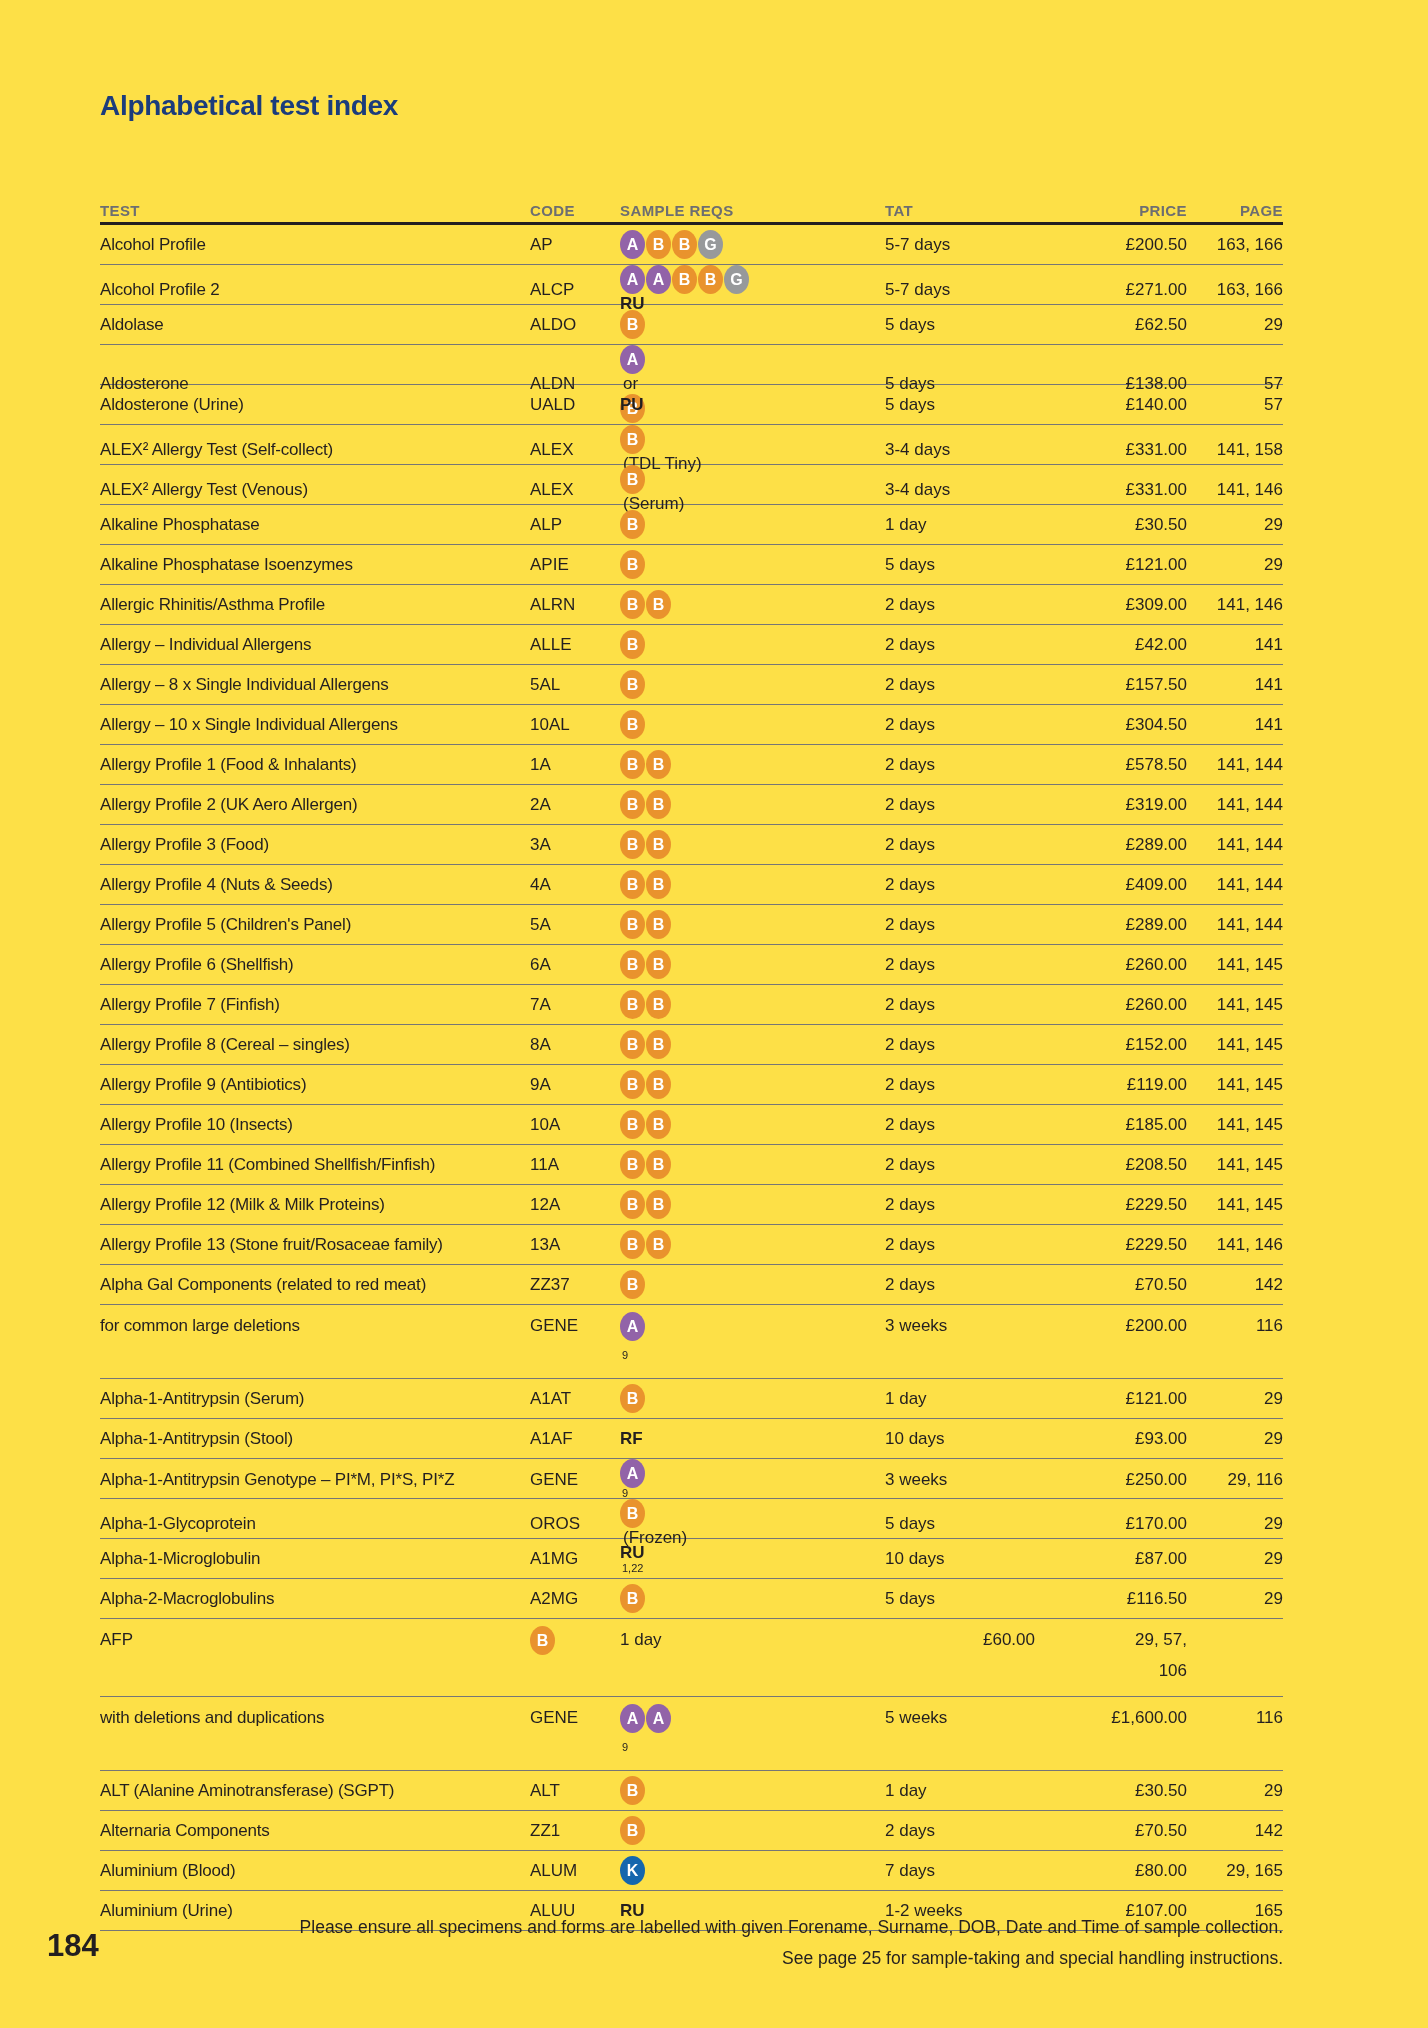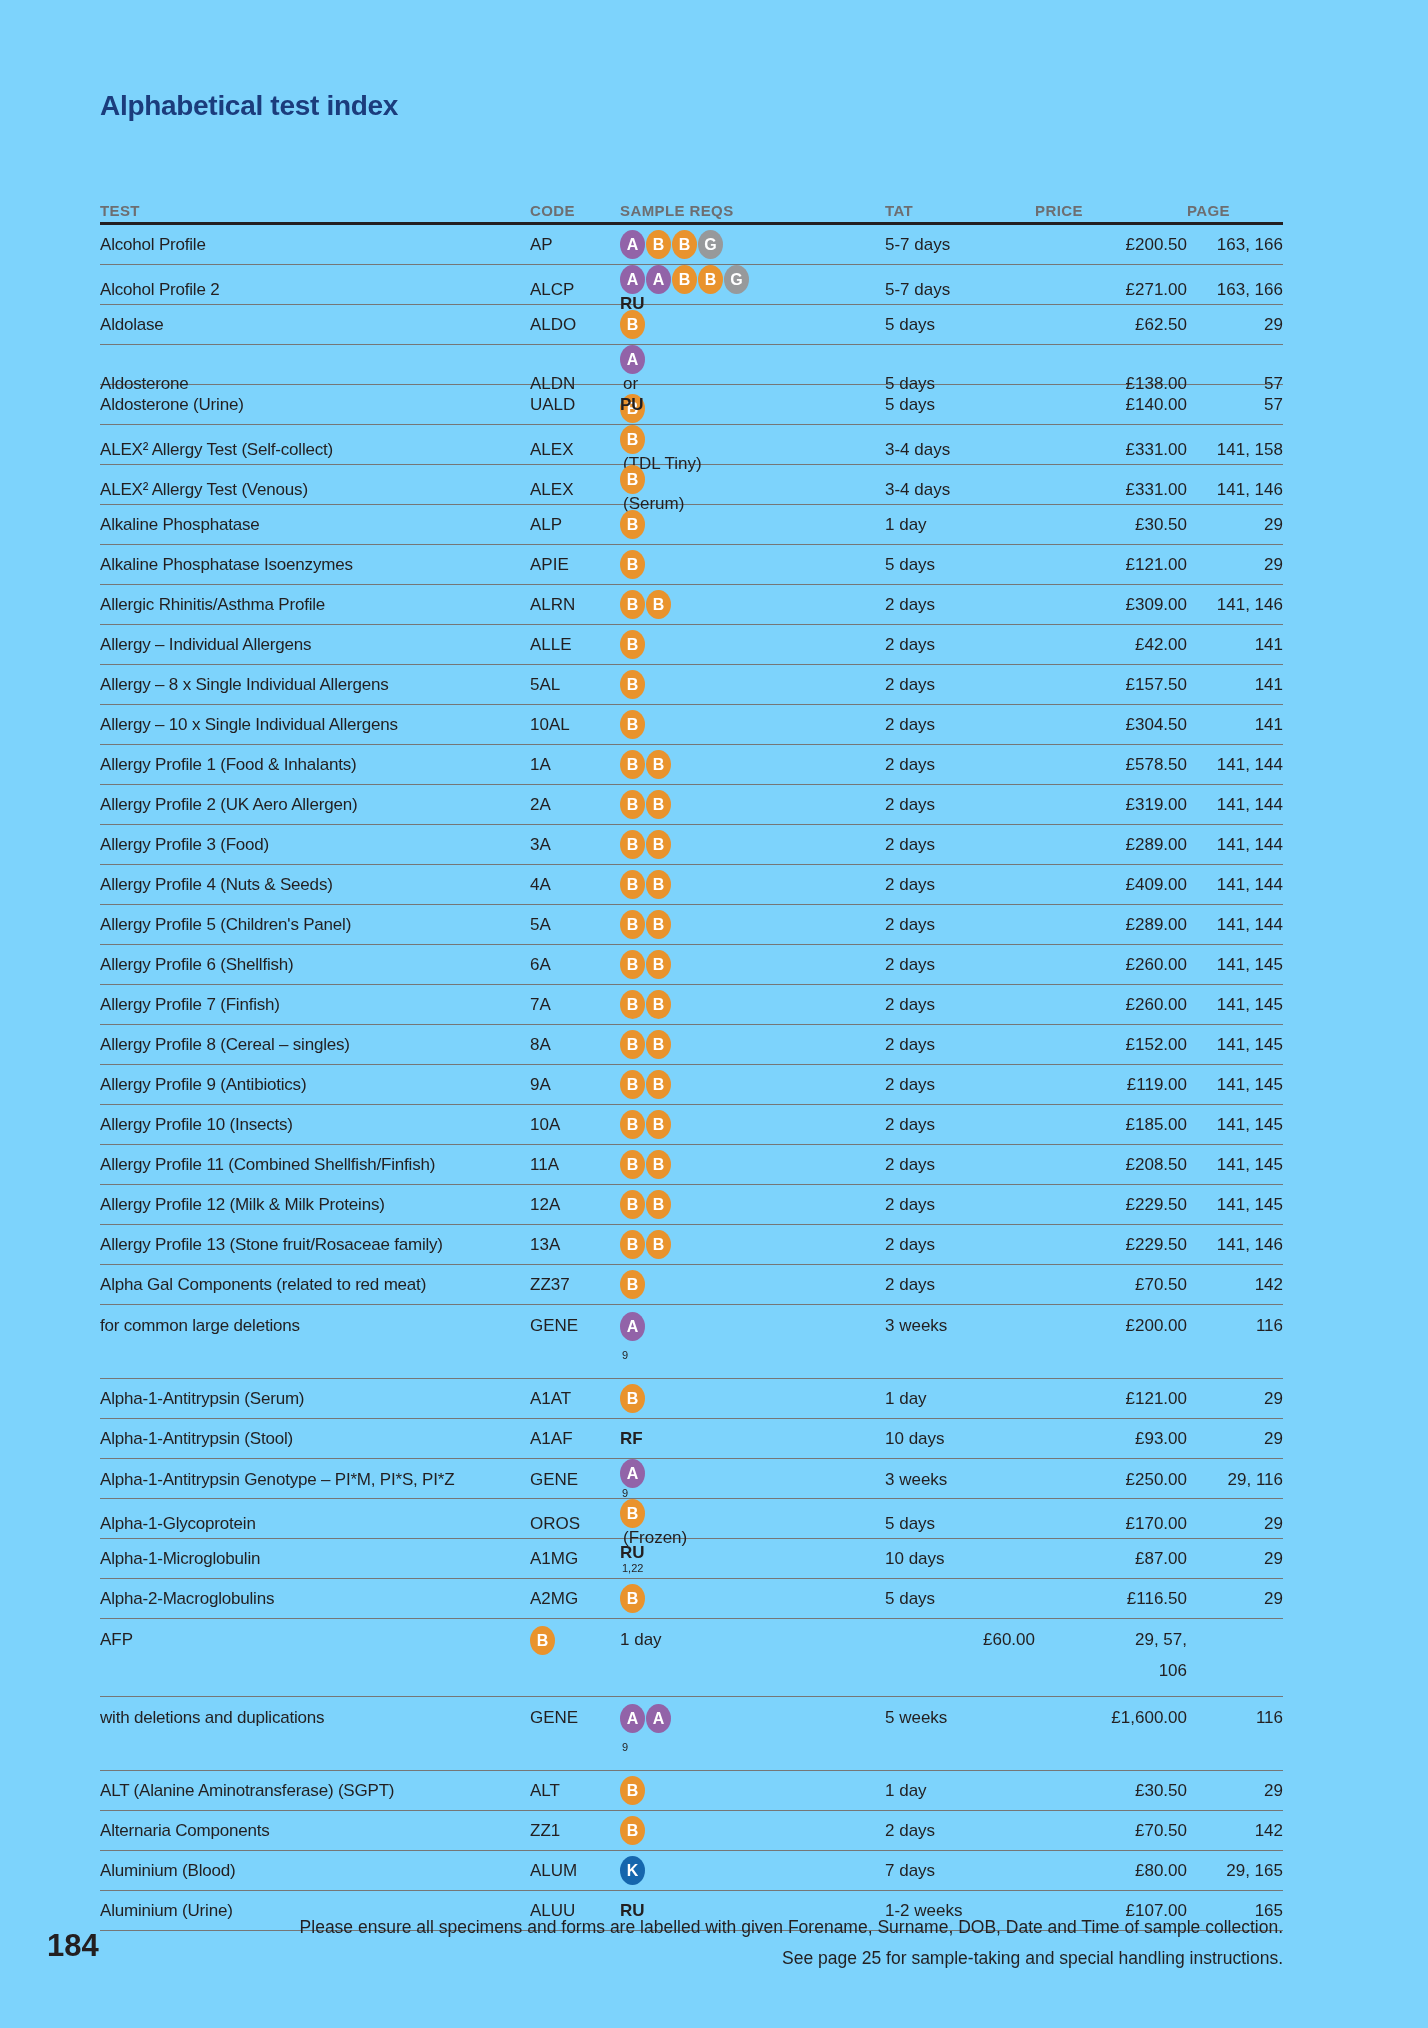--- a/index.html
+++ b/index.html
@@ -1,27 +1,27 @@
 <!DOCTYPE html>
 <html><head>
 <meta charset="utf-8">
 <style>
   html,body{margin:0;padding:0;background:#ffffff;}
   body{font-family:"Liberation Sans", sans-serif; color:#231f20;}
-  .page{position:relative;width:1428px;height:2028px;background:#7dd3fc;overflow:hidden;}
+  .page{position:relative;width:1428px;height:2028px;background:#fde047;overflow:hidden;}
 
   .title{position:absolute;left:100px;top:90px;margin:0;font-size:28px;font-weight:bold;
          letter-spacing:-0.3px;color:#1b3c7c;}
 
   .table{position:absolute;left:100px;top:188px;width:1183px;}
   .grid-cols{display:grid;grid-template-columns:430px 90px 265px 150px 152px 96px;}
 
   .thead{height:31px;align-items:end;border-bottom:3px solid #231f20;padding-bottom:3px;}
   .th{font-size:15px;font-weight:bold;color:#6d6e71;letter-spacing:0.4px;}
-  .th.right{text-align:left;}
+  .th.right{text-align:right;}
 
   .row{height:39px;align-items:center;border-bottom:1px solid #767676;font-size:17px;}
   .row.multi{height:74px;align-items:start;padding-top:5px;box-sizing:border-box;}
   .row.multi-page{height:78px;align-items:start;padding-top:5px;box-sizing:border-box;}
   .row.multi .cell,.row.multi-page .cell{line-height:31px;}
 
   .cell{white-space:nowrap;}
   .c-test{font-weight:normal;letter-spacing:-0.2px;}
   .c-price,.c-page{text-align:right;}
 

